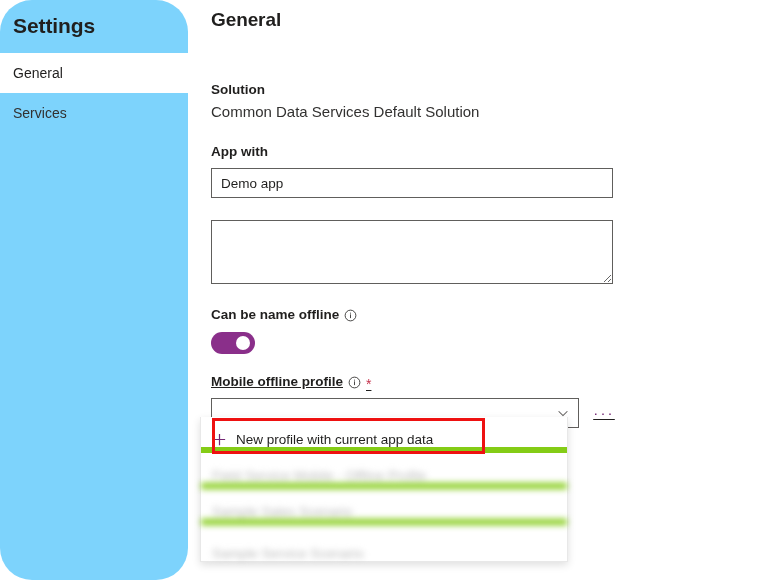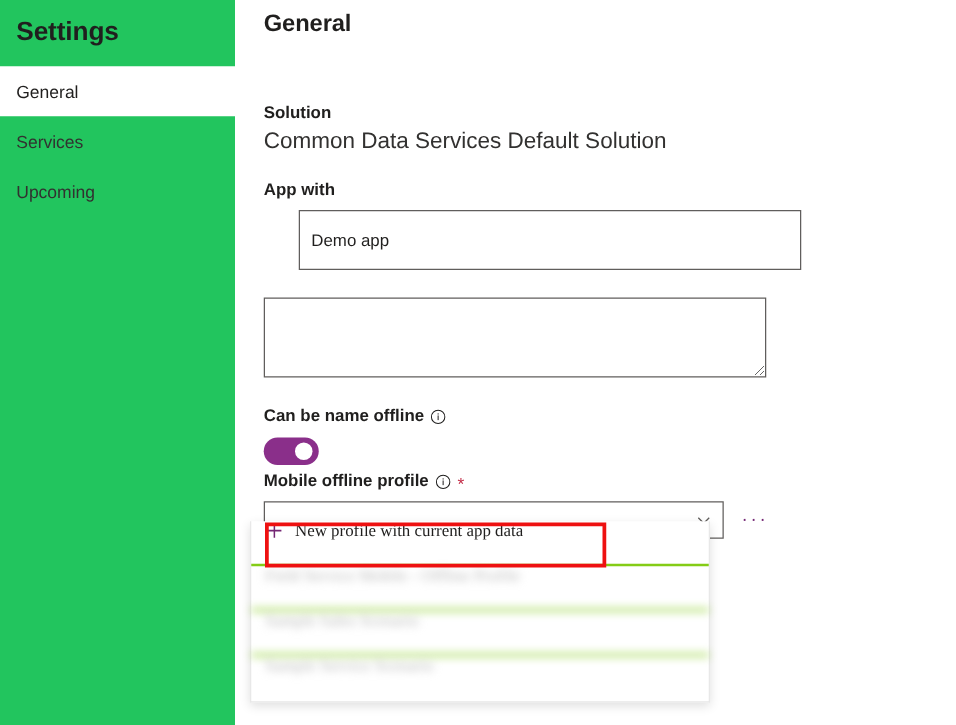--- a/index.html
+++ b/index.html
@@ -22,23 +22,24 @@
     position: relative;
     width: 765px;
     height: 580px;
     display: flex;
   }
 
   
   .sidebar {
     width: 188px;
     height: 580px;
-    background: #22c55e;
+    background: #7dd3fc;
     flex: 0 0 188px;
     position: relative;
+    border-radius: 32px;
   }
 
   .sidebar-title {
     font-size: 21px;
     font-weight: 600;
     color: #201f1e;
     padding: 12px 0 0 13px;
     letter-spacing: -0.1px;
     line-height: 28px;
   }
@@ -88,21 +89,21 @@
     font-size: 13.5px;
     font-weight: 600;
     color: #201f1e;
     line-height: 18px;
     display: flex;
     align-items: center;
     gap: 5px;
   }
 
   .field-static {
-    font-size: 18px;
+    font-size: 15px;
     font-weight: 400;
     color: #323130;
     line-height: 18px;
     margin-top: 4px;
   }
 
   
   .info-icon {
     display: inline-block;
     width: 13px;
@@ -118,30 +119,29 @@
     font-size: 14px;
     line-height: 10px;
     position: relative;
     top: 2px;
     font-weight: 400;
   }
 
   
   .text-input {
     width: 402px;
-    height: 48px;
+    height: 30px;
     border: 1px solid #605e5c;
     background: #ffffff;
     font-family: "Liberation Sans", sans-serif;
     font-size: 13.5px;
     color: #201f1e;
     padding: 0 9px;
     outline: none;
     display: block;
-    margin-left: 28px;
   }
 
   .text-area {
     width: 402px;
     height: 64px;
     border: 1px solid #605e5c;
     background: #ffffff;
     font-family: "Liberation Sans", sans-serif;
     font-size: 13.5px;
     color: #201f1e;
@@ -227,27 +227,26 @@
     background: #ffffff;
     border: 1px solid #e8e8e8;
     border-top: none;
     box-shadow: 0 3px 8px rgba(0,0,0,0.13);
     z-index: 20;
   }
 
   .dd-item {
     height: 36px;
     display: flex;
-    align-items: flex-start;
+    align-items: flex-end;
     padding-left: 11px;
     font-size: 13.5px;
     color: #201f1e;
     cursor: pointer;
-    border-bottom: 2px solid #84cc16;
-    font-family: Liberation Serif, serif;
+    border-bottom: 6px solid #84cc16;
   }
   .dd-item:last-child { border-bottom: none; }
 
   .dd-item.new-profile {
     height: 36px;
     gap: 9px;
   }
 
   .dd-item.blurred {
     height: 36px;
@@ -283,23 +282,20 @@
 
   <div class="sidebar">
     <div class="sidebar-title">Settings</div>
     <div class="sidebar-nav">
       <div class="sidebar-item active">
         <span>General</span>
       </div>
       <div class="sidebar-item">
         <span>Services</span>
       </div>
-      <div class="sidebar-item">
-        <span>Upcoming</span>
-      </div>
     </div>
   </div>
 
   <div class="main">
 
     <div class="page-title">General</div>
 
     <div class="field-block" style="margin-top:48px;">
       <div class="field-label">Solution</div>
       <div class="field-static">Common Data Services Default Solution</div>
@@ -323,21 +319,21 @@
             <rect x="7.5" y="6.6" width="1" height="4.6" fill="#201f1e"></rect>
             <rect x="7.5" y="4.5" width="1" height="1.2" fill="#201f1e"></rect>
           </svg>
         </span>
       </div>
       <button class="toggle" style="margin-top:8px;">
         <span class="knob"></span>
       </button>
     </div>
 
-    <div class="field-block" style="margin-top:4px;">
+    <div class="field-block" style="margin-top:19px;text-decoration:underline;">
       <div class="field-label">
         <span>Mobile offline profile</span>
         <span class="info-icon">
           <svg viewBox="0 0 16 16" width="13" height="13" aria-hidden="true">
             <circle cx="8" cy="8" r="6.6" fill="none" stroke="#201f1e" stroke-width="1"></circle>
             <rect x="7.5" y="6.6" width="1" height="4.6" fill="#201f1e"></rect>
             <rect x="7.5" y="4.5" width="1" height="1.2" fill="#201f1e"></rect>
           </svg>
         </span>
         <span class="req-star">*</span>

